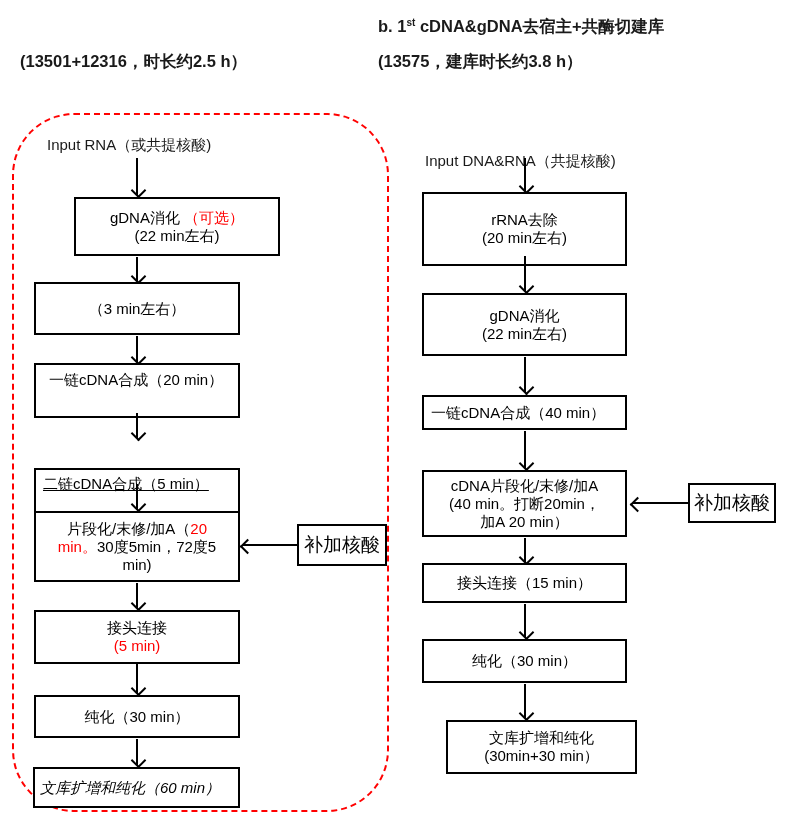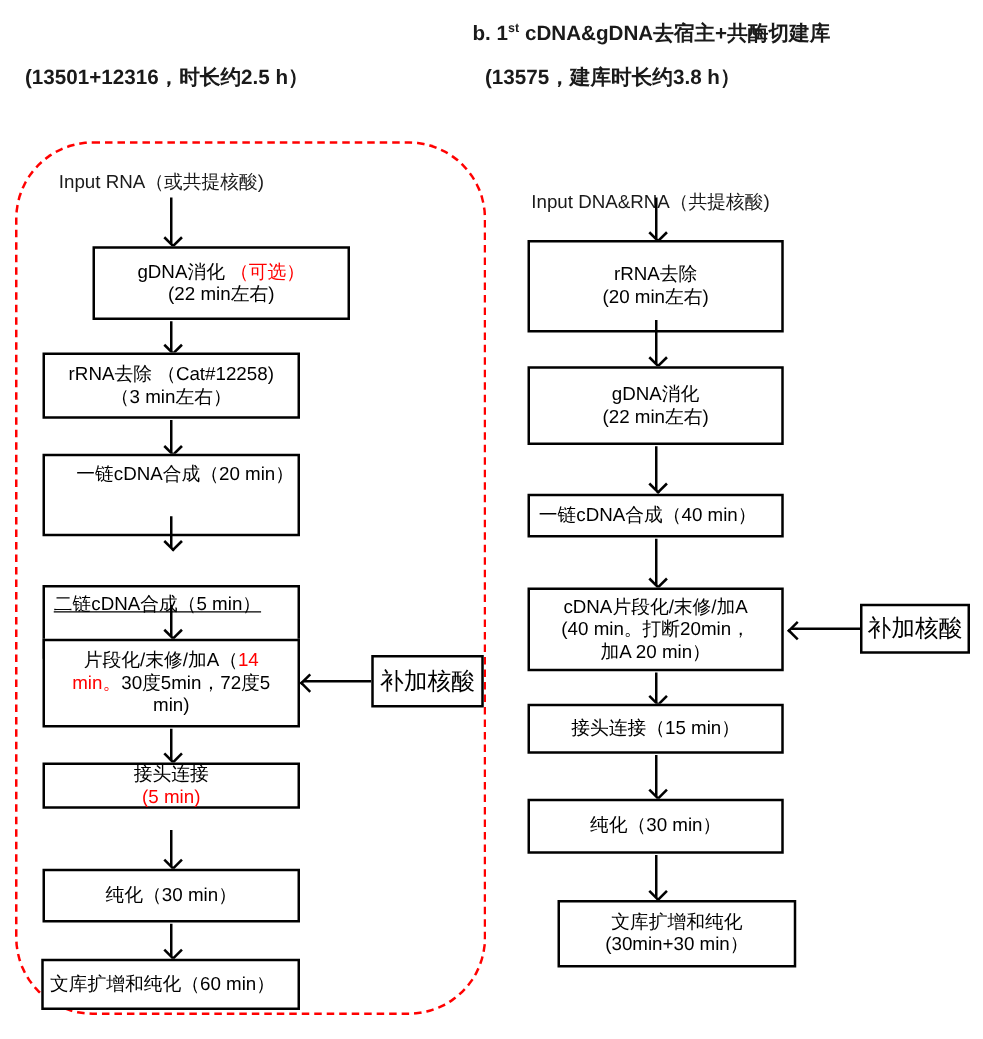--- a/index.html
+++ b/index.html
@@ -36,81 +36,80 @@
     border-left:2px solid #000;border-bottom:2px solid #000;transform:rotate(45deg);
   }
 </style>
 </head>
 <body>
 
 <div class="canvas">
 
   <div class="title" style="left:20px;top:51px;">(13501+12316，时长约2.5 h）</div>
   <div class="title" style="left:378px;top:16px;"><span>b. 1</span><sup>st</sup><span> cDNA&amp;gDNA去宿主+共酶切建库</span></div>
-  <div class="title" style="left:388px;top:51px;">(13575，建库时长约3.8 h）</div>
+  <div class="title" style="left:378px;top:51px;">(13575，建库时长约3.8 h）</div>
 
   <div class="dashed-frame" style="color: rgb(255, 0, 0);"></div>
 
   <div class="io-label" style="left:47px;top:136px;">Input RNA（或共提核酸)</div>
 
   <div class="varrow" style="left:136px;top:158px;height:37px;"></div>
 
   <div class="fbox" style="left:34px;top:197px;width:206px;height:59px;margin-left:40px;">
     <div><span>gDNA消化 </span><span style="color: rgb(255, 0, 0);">（可选）</span></div>
     <div><span>(22 min左右)</span></div>
   </div>
 
   <div class="varrow" style="left:136px;top:257px;height:24px;"></div>
 
   <div class="fbox" style="left:34px;top:282px;width:206px;height:53px;">
-    <div><span>rRNA去除 （Cat#12258)</span></div>
     <div><span>（3 min左右）</span></div>
   </div>
 
   <div class="varrow" style="left:136px;top:336px;height:26px;"></div>
 
-  <div class="fbox align-left v-top" style="left:34px;top:363px;width:206px;height:66px;padding:6px 0 0 25px;">
+  <div class="fbox align-left v-top" style="left:34px;top:363px;width:206px;height:55px;padding:6px 0 0 13px;">
     <div><span>一链cDNA合成（20 min）</span></div>
   </div>
 
   <div class="varrow" style="left:136px;top:413px;height:25px;"></div>
 
   <div class="fbox align-left v-top" style="left:34px;top:468px;width:206px;height:59px;padding:5px 0 0 7px;text-decoration:underline;">
     <div><span>二链cDNA合成（5 min）</span></div>
   </div>
 
   <div class="varrow" style="left:136px;top:484px;height:25px;"></div>
 
   <div class="fbox" style="left:34px;top:511px;width:206px;height:71px;">
-    <div><span>片段化/末修/加A（</span><span style="color: rgb(255, 0, 0);">14</span></div>
+    <div><span>片段化/末修/加A（</span><span style="color: rgb(255, 0, 0);">20</span></div>
     <div><span style="color: rgb(255, 0, 0); text-align: right;">min。</span><span>30度5min，72度5</span></div>
     <div><span>min)</span></div>
   </div>
 
   <div class="harrow" style="left:243px;top:544px;width:54px;"></div>
   <div class="sbox" style="left:297px;top:524px;width:90px;height:42px;">
     <span>补加核酸</span>
   </div>
 
   <div class="varrow" style="left:136px;top:583px;height:25px;"></div>
 
-  <div class="fbox" style="left:34px;top:610px;width:206px;height:37px;">
+  <div class="fbox" style="left:34px;top:610px;width:206px;height:54px;">
     <div><span>接头连接</span></div>
     <div><span style="color: rgb(255, 0, 0);">(5 min)</span></div>
   </div>
 
   <div class="varrow" style="left:136px;top:664px;height:29px;"></div>
 
   <div class="fbox" style="left:34px;top:695px;width:206px;height:43px;">
     <div><span>纯化（30 min）</span></div>
   </div>
 
   <div class="varrow" style="left:136px;top:739px;height:26px;"></div>
 
-  <div class="fbox align-left" style="left:33px;top:767px;width:207px;height:41px;padding-left:5px;">
+  <div class="fbox align-left" style="left:33px;top:767px;width:207px;height:41px;padding-left:5px;font-style:italic;">
     <div><span>文库扩增和纯化（60 min）</span></div>
   </div>
 
   <div class="io-label" style="left:425px;top:136px;margin-top:16px;">Input DNA&amp;RNA（共提核酸)</div>
 
   <div class="varrow" style="left:524px;top:158px;height:33px;"></div>
 
   <div class="fbox" style="left:422px;top:192px;width:205px;height:74px;">
     <div><span>rRNA去除</span></div>
     <div><span>(20 min左右)</span></div>

